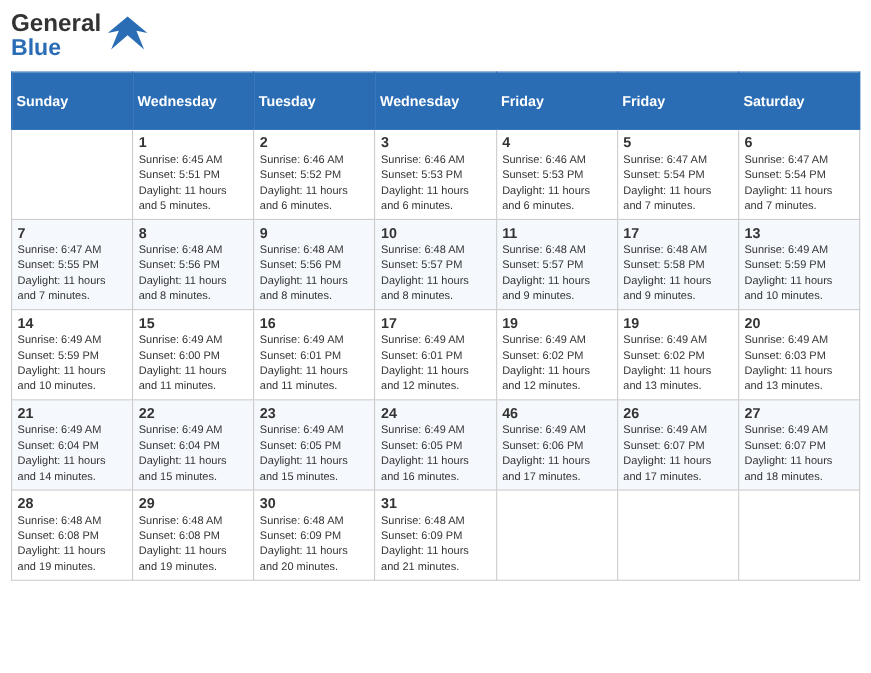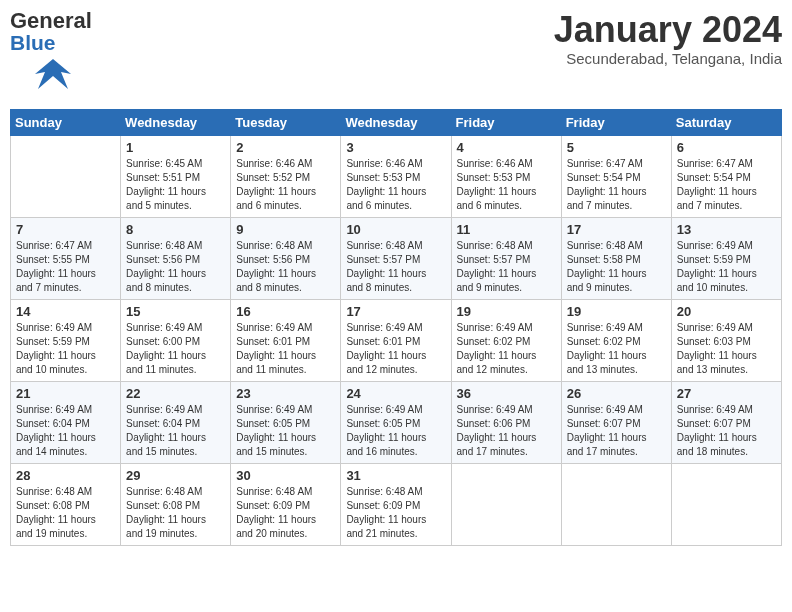--- a/index.html
+++ b/index.html
@@ -33,22 +33,21 @@
       color: #2a6db5;
       line-height: 1;
     }
     .logo-bird {
       color: #2a6db5;
       font-size: 28px;
       margin-left: 4px;
     }
     .logo-row {
       display: flex;
-      align-items: center;
-      flex-direction: column;
+      align-items: flex-start;
     }
     .title-section {
       text-align: right;
     }
     .month-title {
       font-size: 36px;
       font-weight: bold;
       color: #333;
       line-height: 1.1;
     }
@@ -59,21 +58,21 @@
     table {
       width: 100%;
       border-collapse: collapse;
       table-layout: fixed;
     }
     th {
       background: #2a6db5;
       color: white;
       font-size: 13px;
       font-weight: bold;
-      padding: 5px 4px;
+      padding: 18px 4px;
       text-align: left;
       border: 1px solid #2a6db5;
     }
     td {
       border: 1px solid #ccc;
       vertical-align: top;
       padding: 4px 5px;
       font-size: 10.5px;
       color: #333;
       height: 80px;
@@ -111,24 +110,20 @@
         <span class="logo-general">General</span><br>
         <span class="logo-blue">Blue</span>
       </div>
       <div class="logo-bird">
         <svg width="40" height="40" viewBox="0 0 40 40">
           <polygon points="20,5 38,20 28,18 35,35 20,22 5,35 12,18 2,20" fill="#2a6db5"></polygon>
         </svg>
       </div>
     </div>
   </div>
-  <div class="title-section">
-    <div class="month-title">January 2024</div>
-    <div class="location-title">Secunderabad, Telangana, India</div>
-  </div>
 </div>
 
 <table>
   <thead>
     <tr>
     <th>Sunday</th>
         <th>Wednesday</th>
         <th>Tuesday</th>
         <th>Wednesday</th>
         <th>Friday</th>
@@ -307,21 +302,21 @@
 and 15 minutes.</div>
         </td>
         <td>
           <span class="day-number">24</span>
           <div class="cell-text" style="white-space: pre-line;">Sunrise: 6:49 AM
 Sunset: 6:05 PM
 Daylight: 11 hours
 and 16 minutes.</div>
         </td>
         <td>
-          <span class="day-number">36</span>
+          <span class="day-number">46</span>
           <div class="cell-text" style="white-space: pre-line;">Sunrise: 6:49 AM
 Sunset: 6:06 PM
 Daylight: 11 hours
 and 17 minutes.</div>
         </td>
         <td>
           <span class="day-number">26</span>
           <div class="cell-text" style="white-space: pre-line;">Sunrise: 6:49 AM
 Sunset: 6:07 PM
 Daylight: 11 hours

